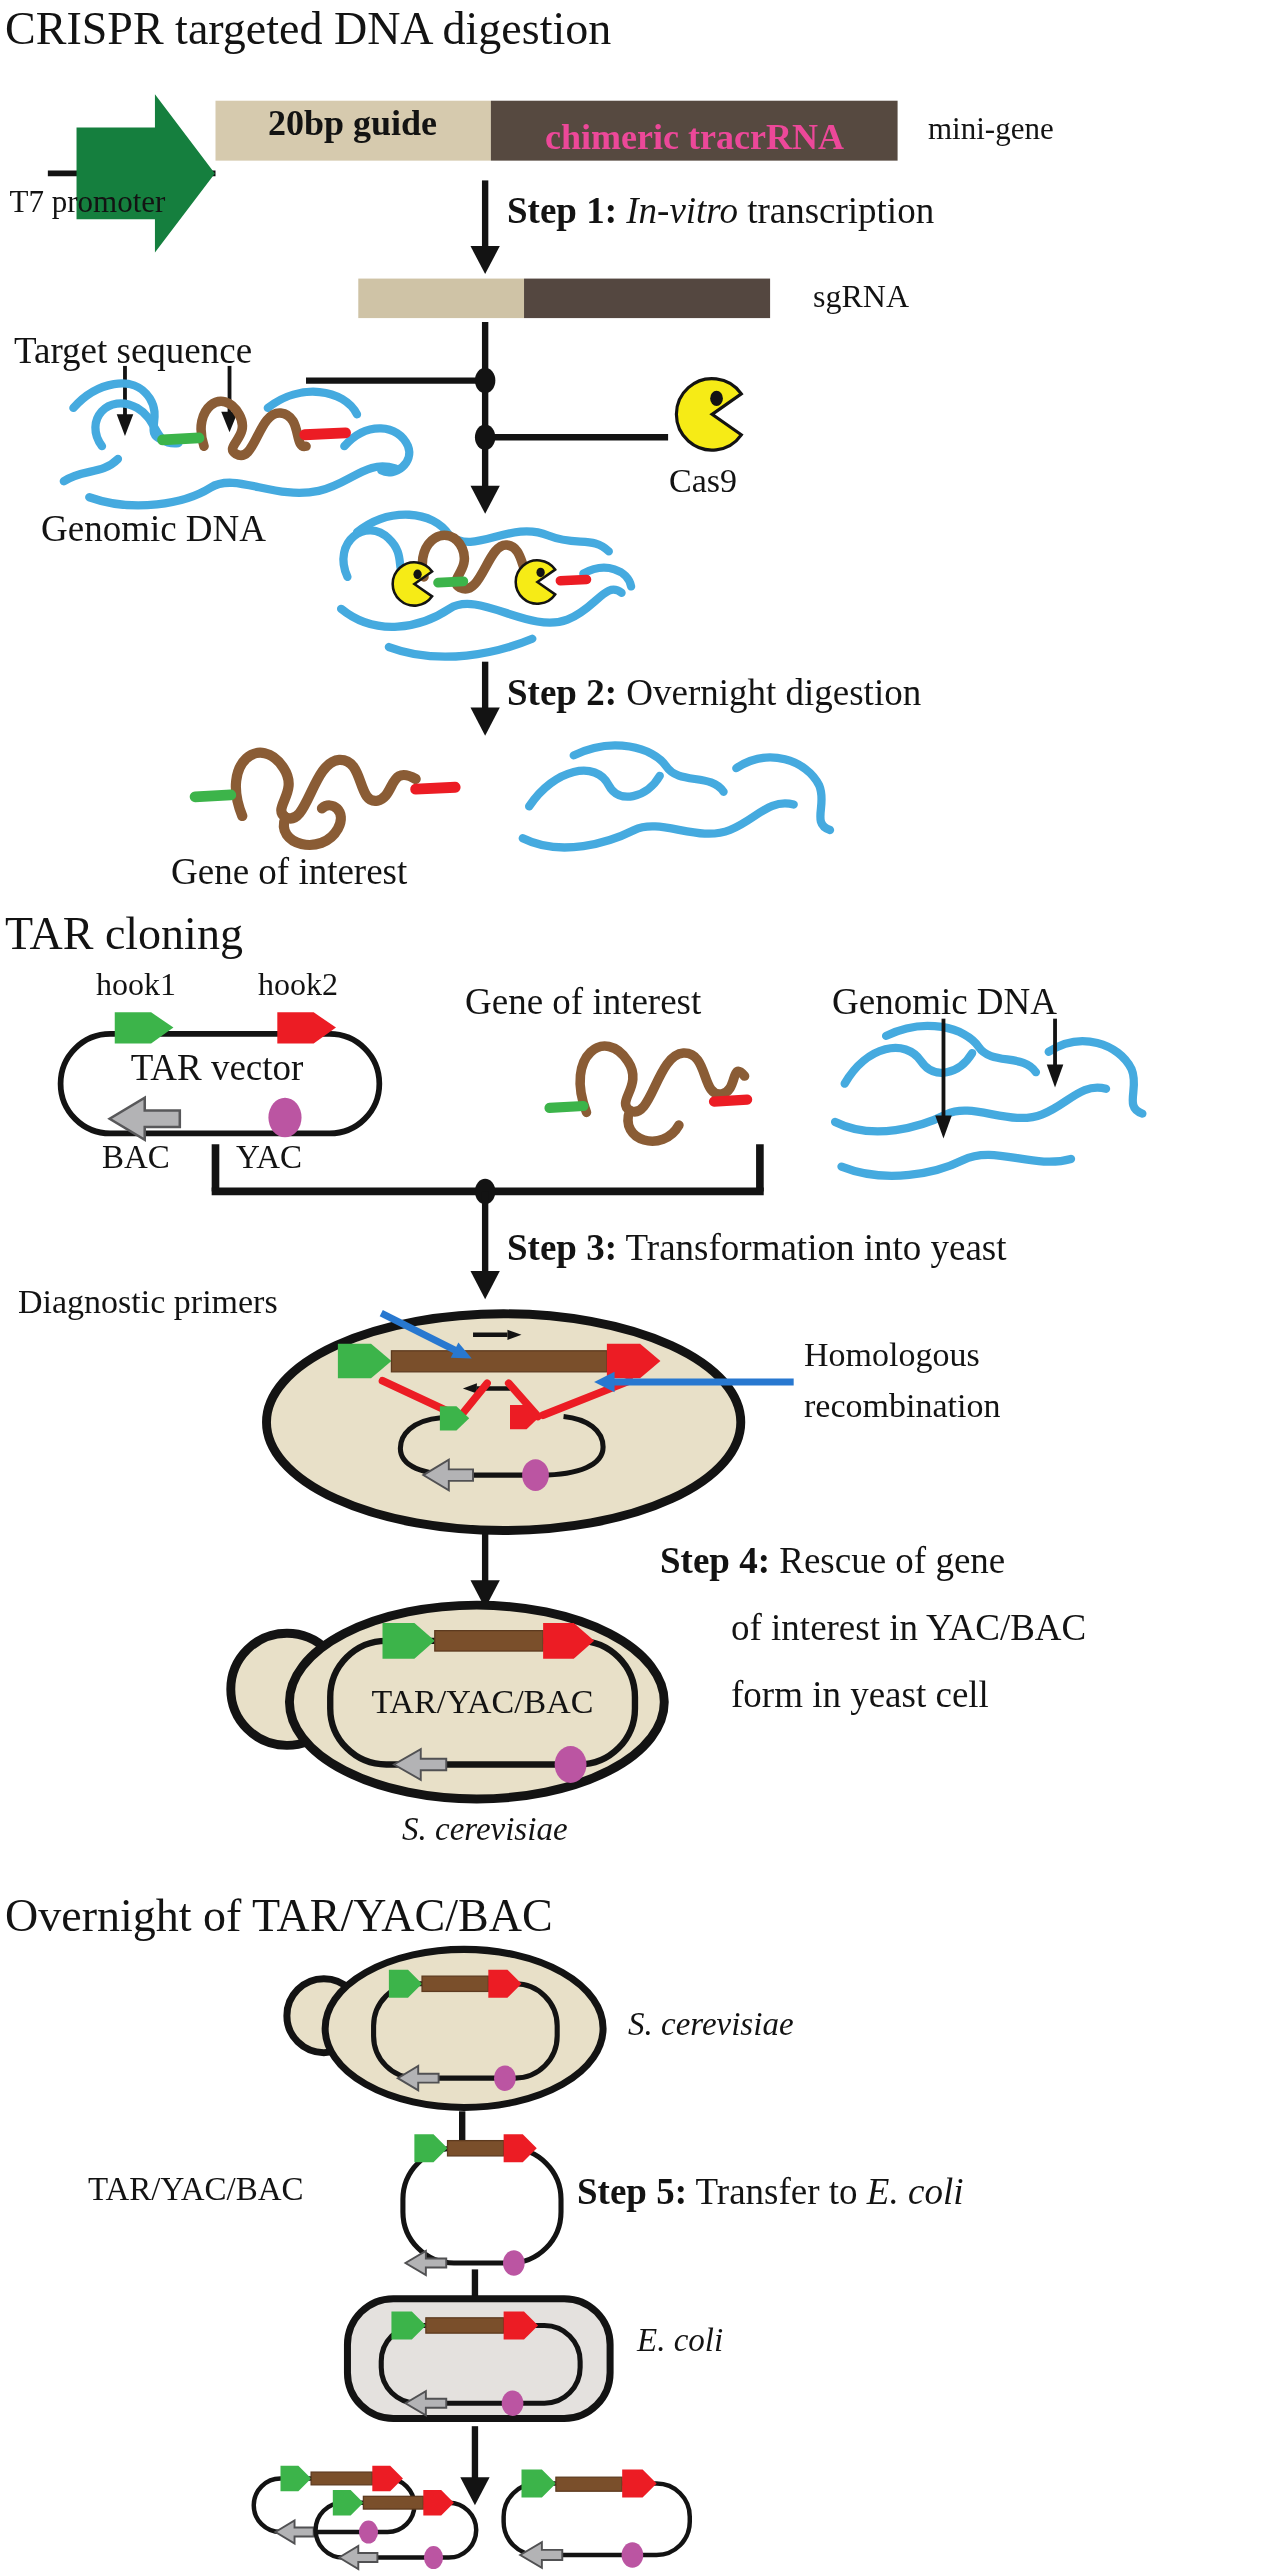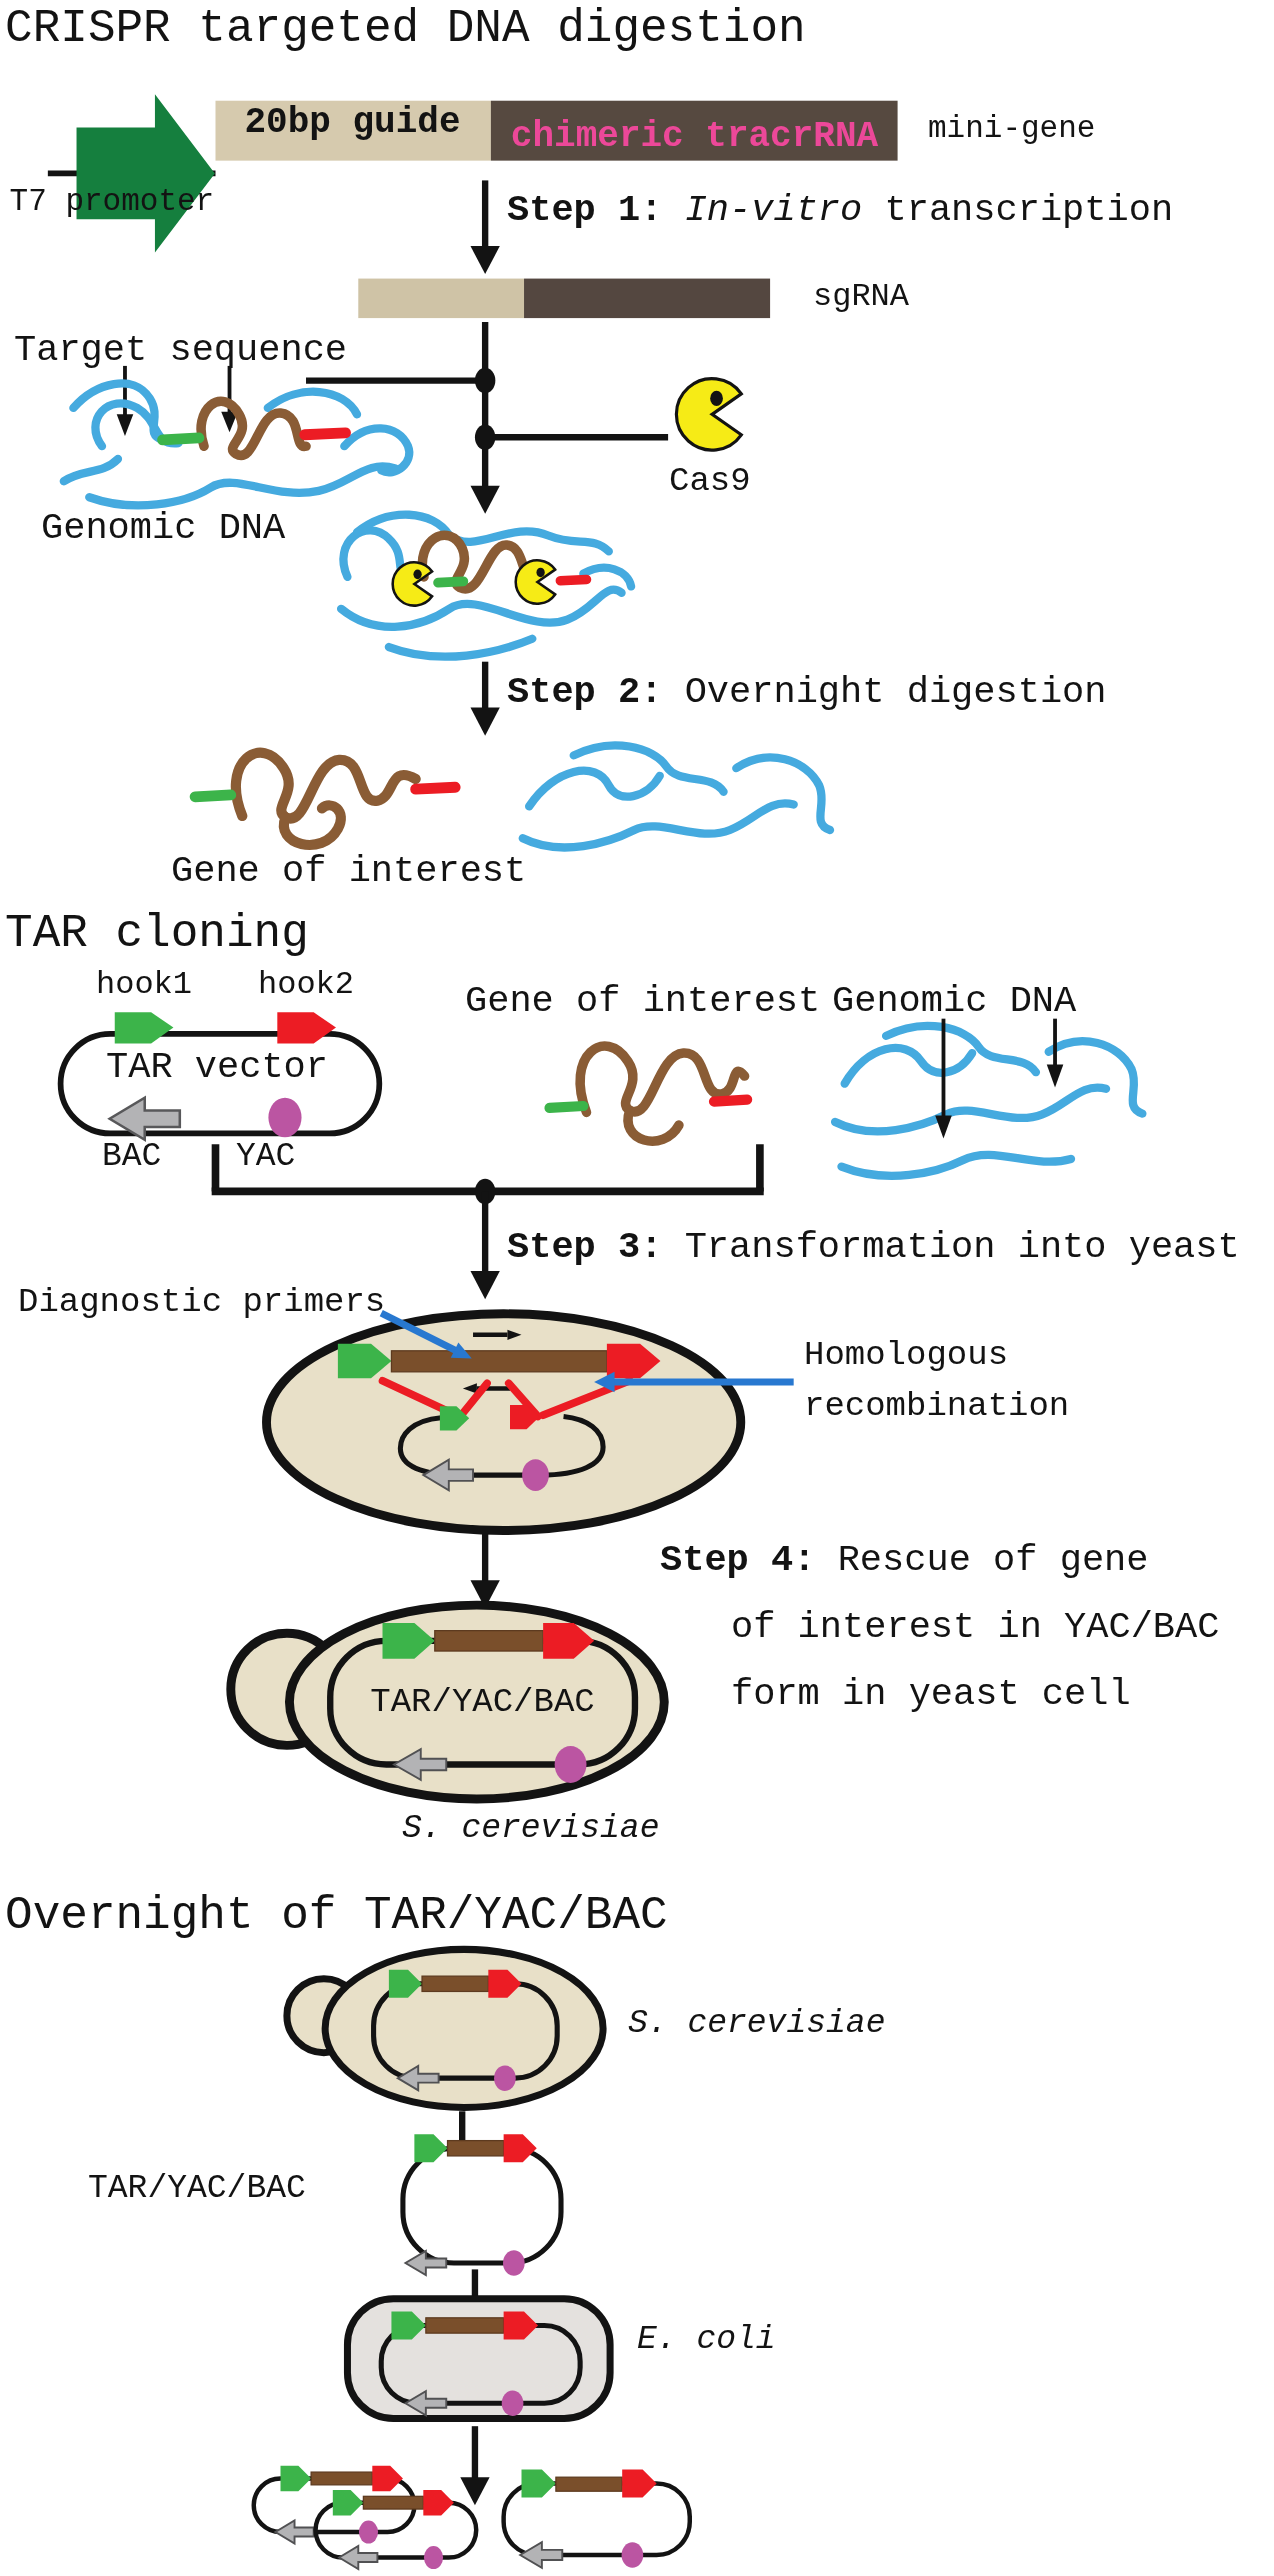--- a/index.html
+++ b/index.html
@@ -1,17 +1,17 @@
 <!DOCTYPE html>
 <html style="font-size:10.2px"><head>
 <meta charset="utf-8">
 <style>
   html,body{margin:0;padding:0;background:#fff;}
   #canvas{position:relative;width:1275px;height:2576px;background:#fff;
-          font-family:Liberation Mono, monospace;color:#131313;overflow:hidden;}
+          font-family:Liberation Serif, serif;color:#131313;overflow:hidden;}
   #shapes{position:absolute;left:0;top:0;}
   .lbl{position:absolute;white-space:nowrap;line-height:1.06;}
   .h{font-size:46px;}
   .step{font-size:37px;}
   .step b{font-weight:bold;}
   .l58{font-size:37px;}
   .l54{font-size:34px;}
   .l52{font-size:33px;}
   .l50{font-size:32px;}
   .l48{font-size:31px;}
@@ -318,18 +318,19 @@
   <div class="ind" style="margin-top:28px;">form in yeast cell</div>
 </div>
 
 <div class="lbl l54 ctr" style="left:344px;top:1684px;width:277px;">TAR/YAC/BAC</div>
 <div class="lbl l52 it" style="left:402px;top:1812px;">S. cerevisiae</div>
 
 <div class="lbl h" style="left:5.1px;top:1892px;">Overnight of TAR/YAC/BAC</div>
 <div class="lbl l52 it" style="left:628px;top:2007px;">S. cerevisiae</div>
 <div class="lbl l52" style="left:88px;top:2172px;">TAR/YAC/BAC</div>
 
+<div class="lbl step" style="left:577px;top:2172px;"><b>Step 5:</b><span> Transfer to </span><i>E. coli</i></div>
 
 <div class="lbl l52 it" style="left:637px;top:2323px;">E. coli</div>
 
 
 </div>
 
 
 </body></html>

